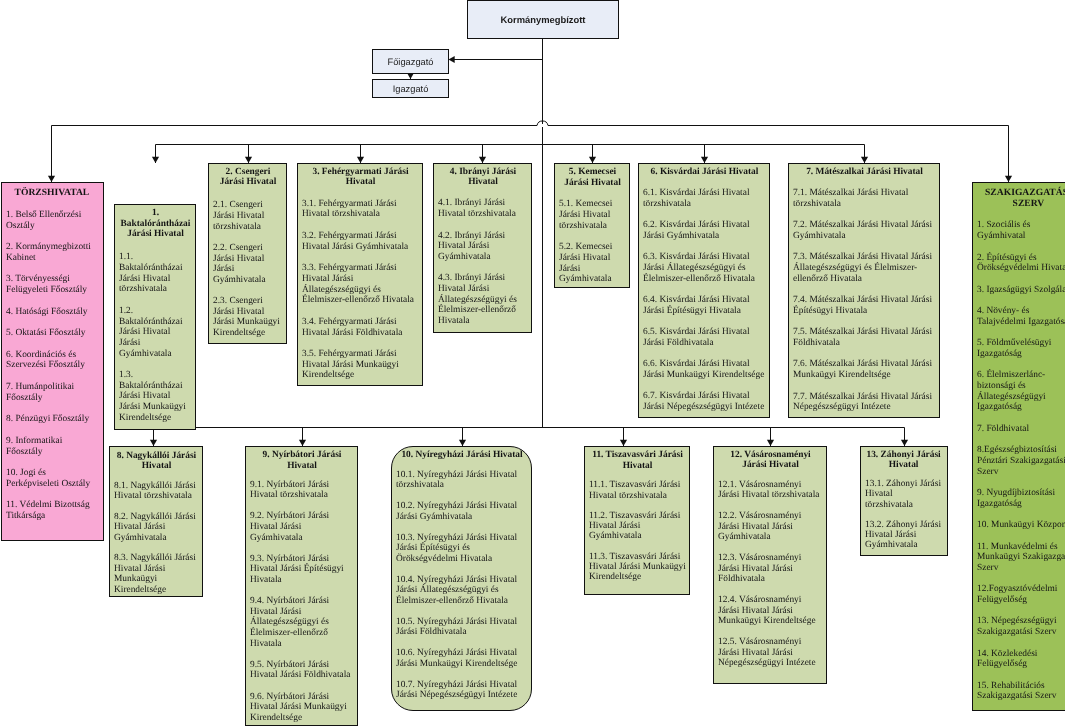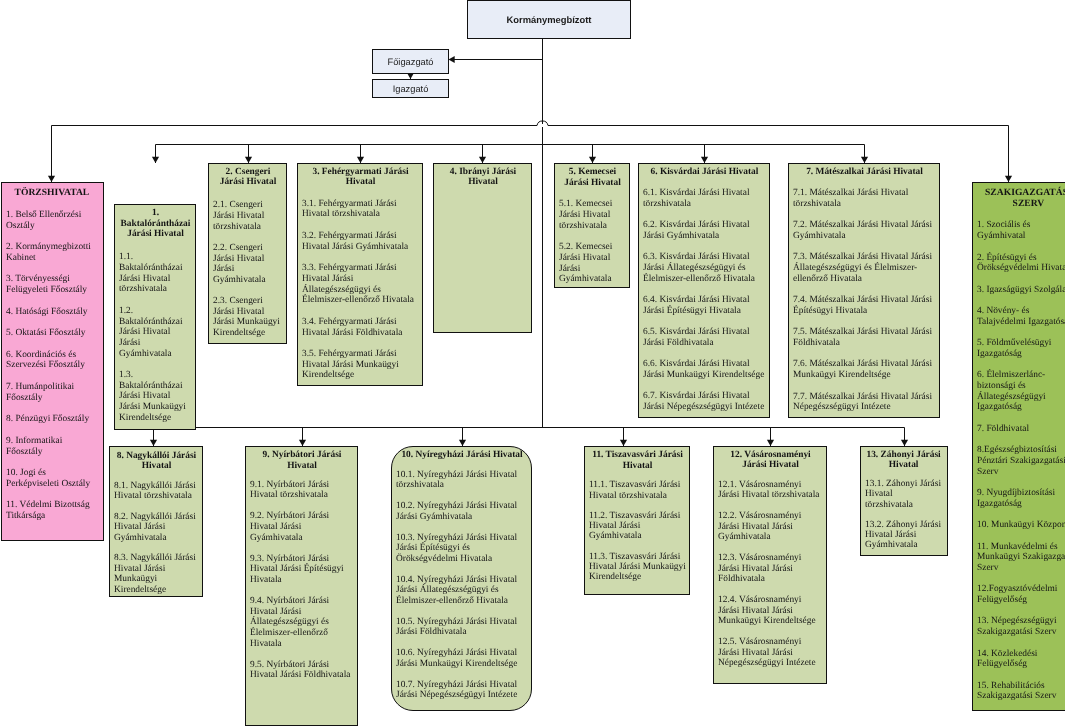--- a/index.html
+++ b/index.html
@@ -68,21 +68,21 @@
 <path d="M 462.5 427.5 L 462.5 446"></path>
 <path fill="#111111" stroke="none" d="M 462.5 446 L 458.9 439.8 L 466.1 439.8 Z"></path>
 <path d="M 623.5 427.5 L 623.5 446"></path>
 <path fill="#111111" stroke="none" d="M 623.5 446 L 619.9 439.8 L 627.1 439.8 Z"></path>
 <path d="M 770.5 427.5 L 770.5 446"></path>
 <path fill="#111111" stroke="none" d="M 770.5 446 L 766.9 439.8 L 774.1 439.8 Z"></path>
 <path d="M 904.5 427.5 L 904.5 446"></path>
 <path fill="#111111" stroke="none" d="M 904.5 446 L 900.9 439.8 L 908.1 439.8 Z"></path>
 </g>
 </svg>
-<div class="box blue b" style="left:467px;top:0px;width:164px;height:39px;">
+<div class="box blue b" style="left:467px;top:0px;width:152px;height:39px;">
       <span>Kormánymegbízott</span>
     </div>
 <div class="box blue n" style="left:372px;top:49px;width:77px;height:25px;justify-content:center;">
       <span>Főigazgató</span>
     </div>
 <div class="box blue n" style="left:372px;top:79px;width:77px;height:19px;">
       <span>Igazgató</span>
     </div>
 <div class="box purple side" style="left:1px;top:182px;width:103px;height:359px;line-height:10.76px;--lh:10.76px;">
   <div class="bighdr">TÖRZSHIVATAL</div>
@@ -147,20 +147,25 @@
         <p>3.1. Fehérgyarmati Járási Hivatal törzshivatala</p>
         <p>3.2. Fehérgyarmati Járási Hivatal Járási Gyámhivatala</p>
         <p>3.3. Fehérgyarmati Járási Hivatal Járási Állategészségügyi és Élelmiszer-ellenőrző Hivatala</p>
         <p>3.4. Fehérgyarmati Járási Hivatal Járási Földhivatala</p>
         <p>3.5. Fehérgyarmati Járási Hivatal Járási Munkaügyi Kirendeltsége</p>
       </div>
 </div>
 <div class="box green dist" style="left:433px;top:163px;width:99px;height:170px;line-height:10.7px;--lh:10.7px;padding-top:2.7px;padding-right:3px;">
   <div class="hdr">4. Ibrányi Járási Hivatal</div>
   <div class="gap" style="height:10.4px;"></div>
+  <div class="items">
+        <p>4.1. Ibrányi Járási Hivatal törzshivatala</p>
+        <p>4.2. Ibrányi Járási Hivatal Járási Gyámhivatala</p>
+        <p>4.3. Ibrányi Járási Hivatal Járási Állategészségügyi és Élelmiszer-ellenőrző Hivatala</p>
+      </div>
 </div>
 <div class="box green dist" style="left:554px;top:163px;width:76px;height:125px;line-height:10.7px;--lh:10.7px;padding-top:3.2px;padding-right:3px;">
   <div class="hdr">5. Kemecsei Járási Hivatal</div>
   <div class="gap" style="height:10.8px;"></div>
   <div class="items">
         <p>5.1. Kemecsei Járási Hivatal törzshivatala</p>
         <p>5.2. Kemecsei Járási Hivatal Járási Gyámhivatala</p>
       </div>
 </div>
 <div class="box green dist" style="left:638px;top:163px;width:132px;height:255px;line-height:10.69px;--lh:10.69px;padding-top:2.7px;padding-right:3px;">
@@ -200,20 +205,21 @@
 </div>
 <div class="box green dist" style="left:245px;top:446px;width:113px;height:280px;line-height:10.6px;--lh:10.6px;padding-top:3.3px;padding-right:3px;">
   <div class="hdr">9. Nyírbátori Járási Hivatal</div>
   <div class="gap" style="height:8.2px;"></div>
   <div class="items">
         <p>9.1. Nyírbátori Járási Hivatal törzshivatala</p>
         <p>9.2. Nyírbátori Járási Hivatal Járási Gyámhivatala</p>
         <p>9.3. Nyírbátori Járási Hivatal Járási Építésügyi Hivatala</p>
         <p>9.4. Nyírbátori Járási Hivatal Járási Állategészségügyi és Élelmiszer-ellenőrző Hivatala</p>
         <p>9.5. Nyírbátori Járási Hivatal Járási Földhivatala</p>
+        <p>9.6. Nyírbátori Járási Hivatal Járási Munkaügyi Kirendeltsége</p>
       </div>
 </div>
 <div class="box green dist" style="left:391px;top:446px;width:141px;height:265px;line-height:10.51px;--lh:10.51px;padding-top:2.9px;padding-right:3px;border-radius:22px;">
   <div class="hdr">10. Nyíregyházi Járási Hivatal</div>
   <div class="gap" style="height:9.2px;"></div>
   <div class="items">
         <p>10.1. Nyíregyházi Járási Hivatal törzshivatala</p>
         <p>10.2. Nyíregyházi Járási Hivatal Járási Gyámhivatala</p>
         <p>10.3. Nyíregyházi Járási Hivatal Járási Építésügyi és Örökségvédelmi Hivatala</p>
         <p>10.4. Nyíregyházi Járási Hivatal Járási Állategészségügyi és Élelmiszer-ellenőrző Hivatala</p>

